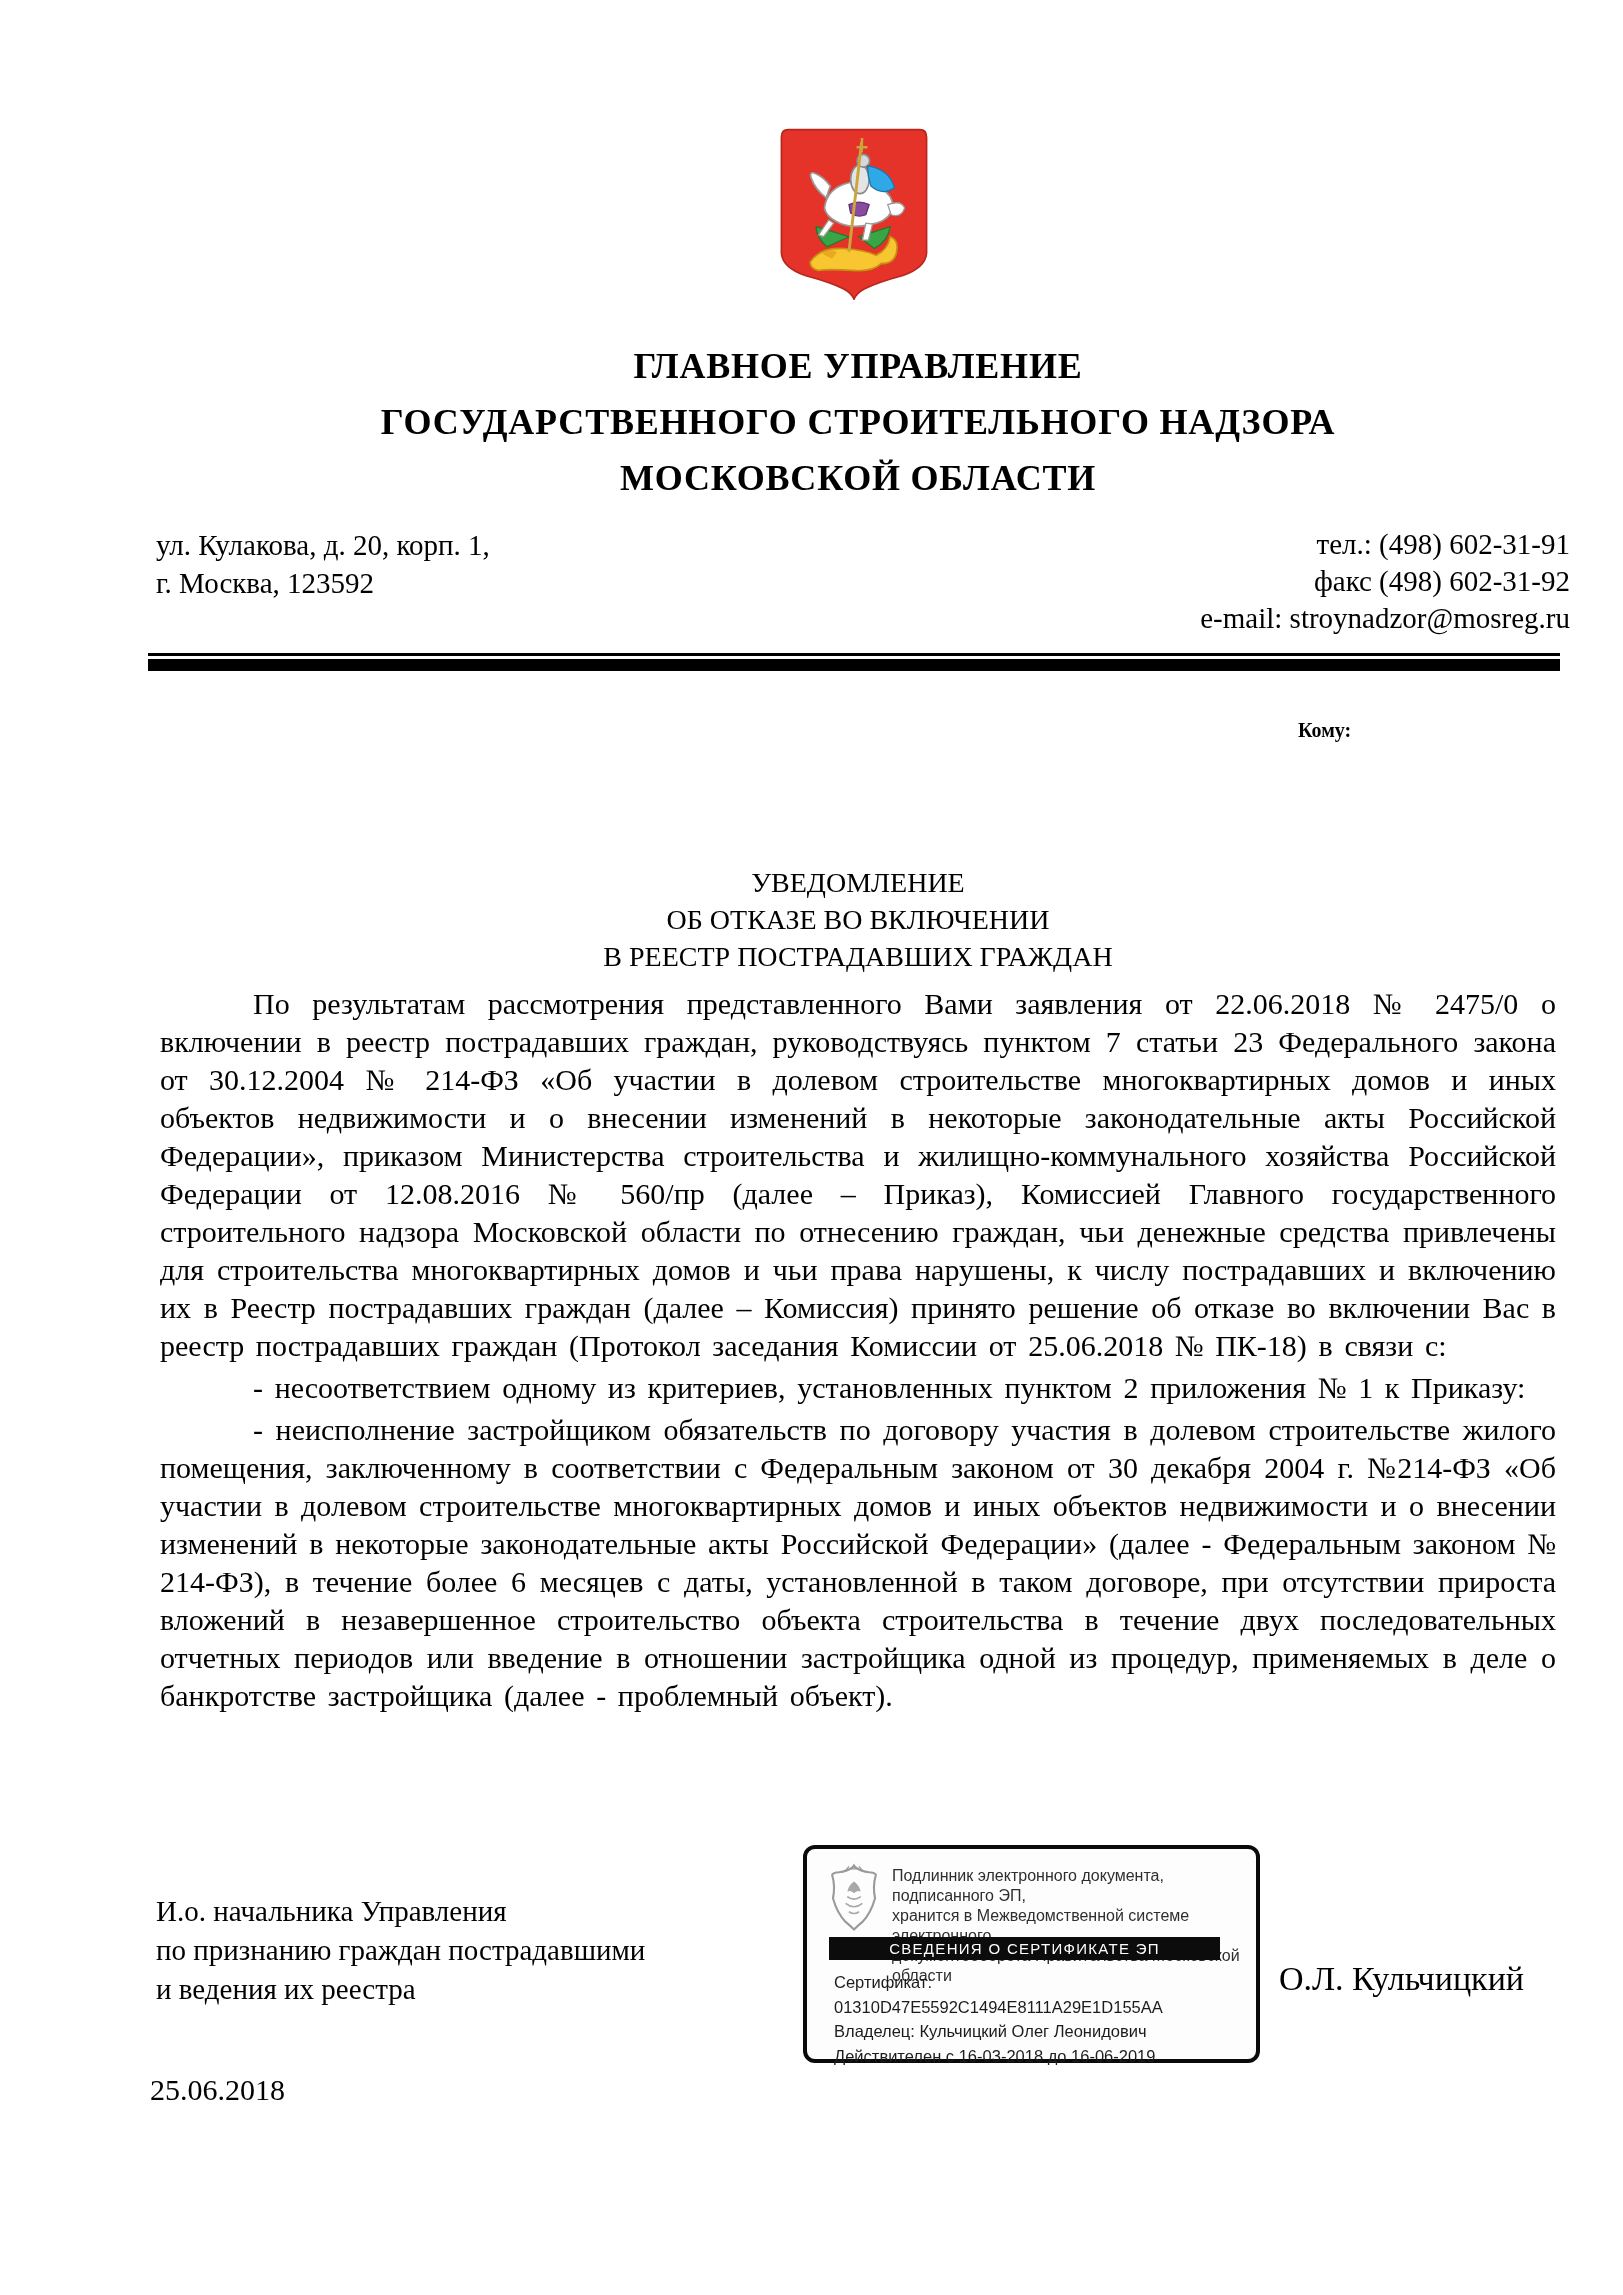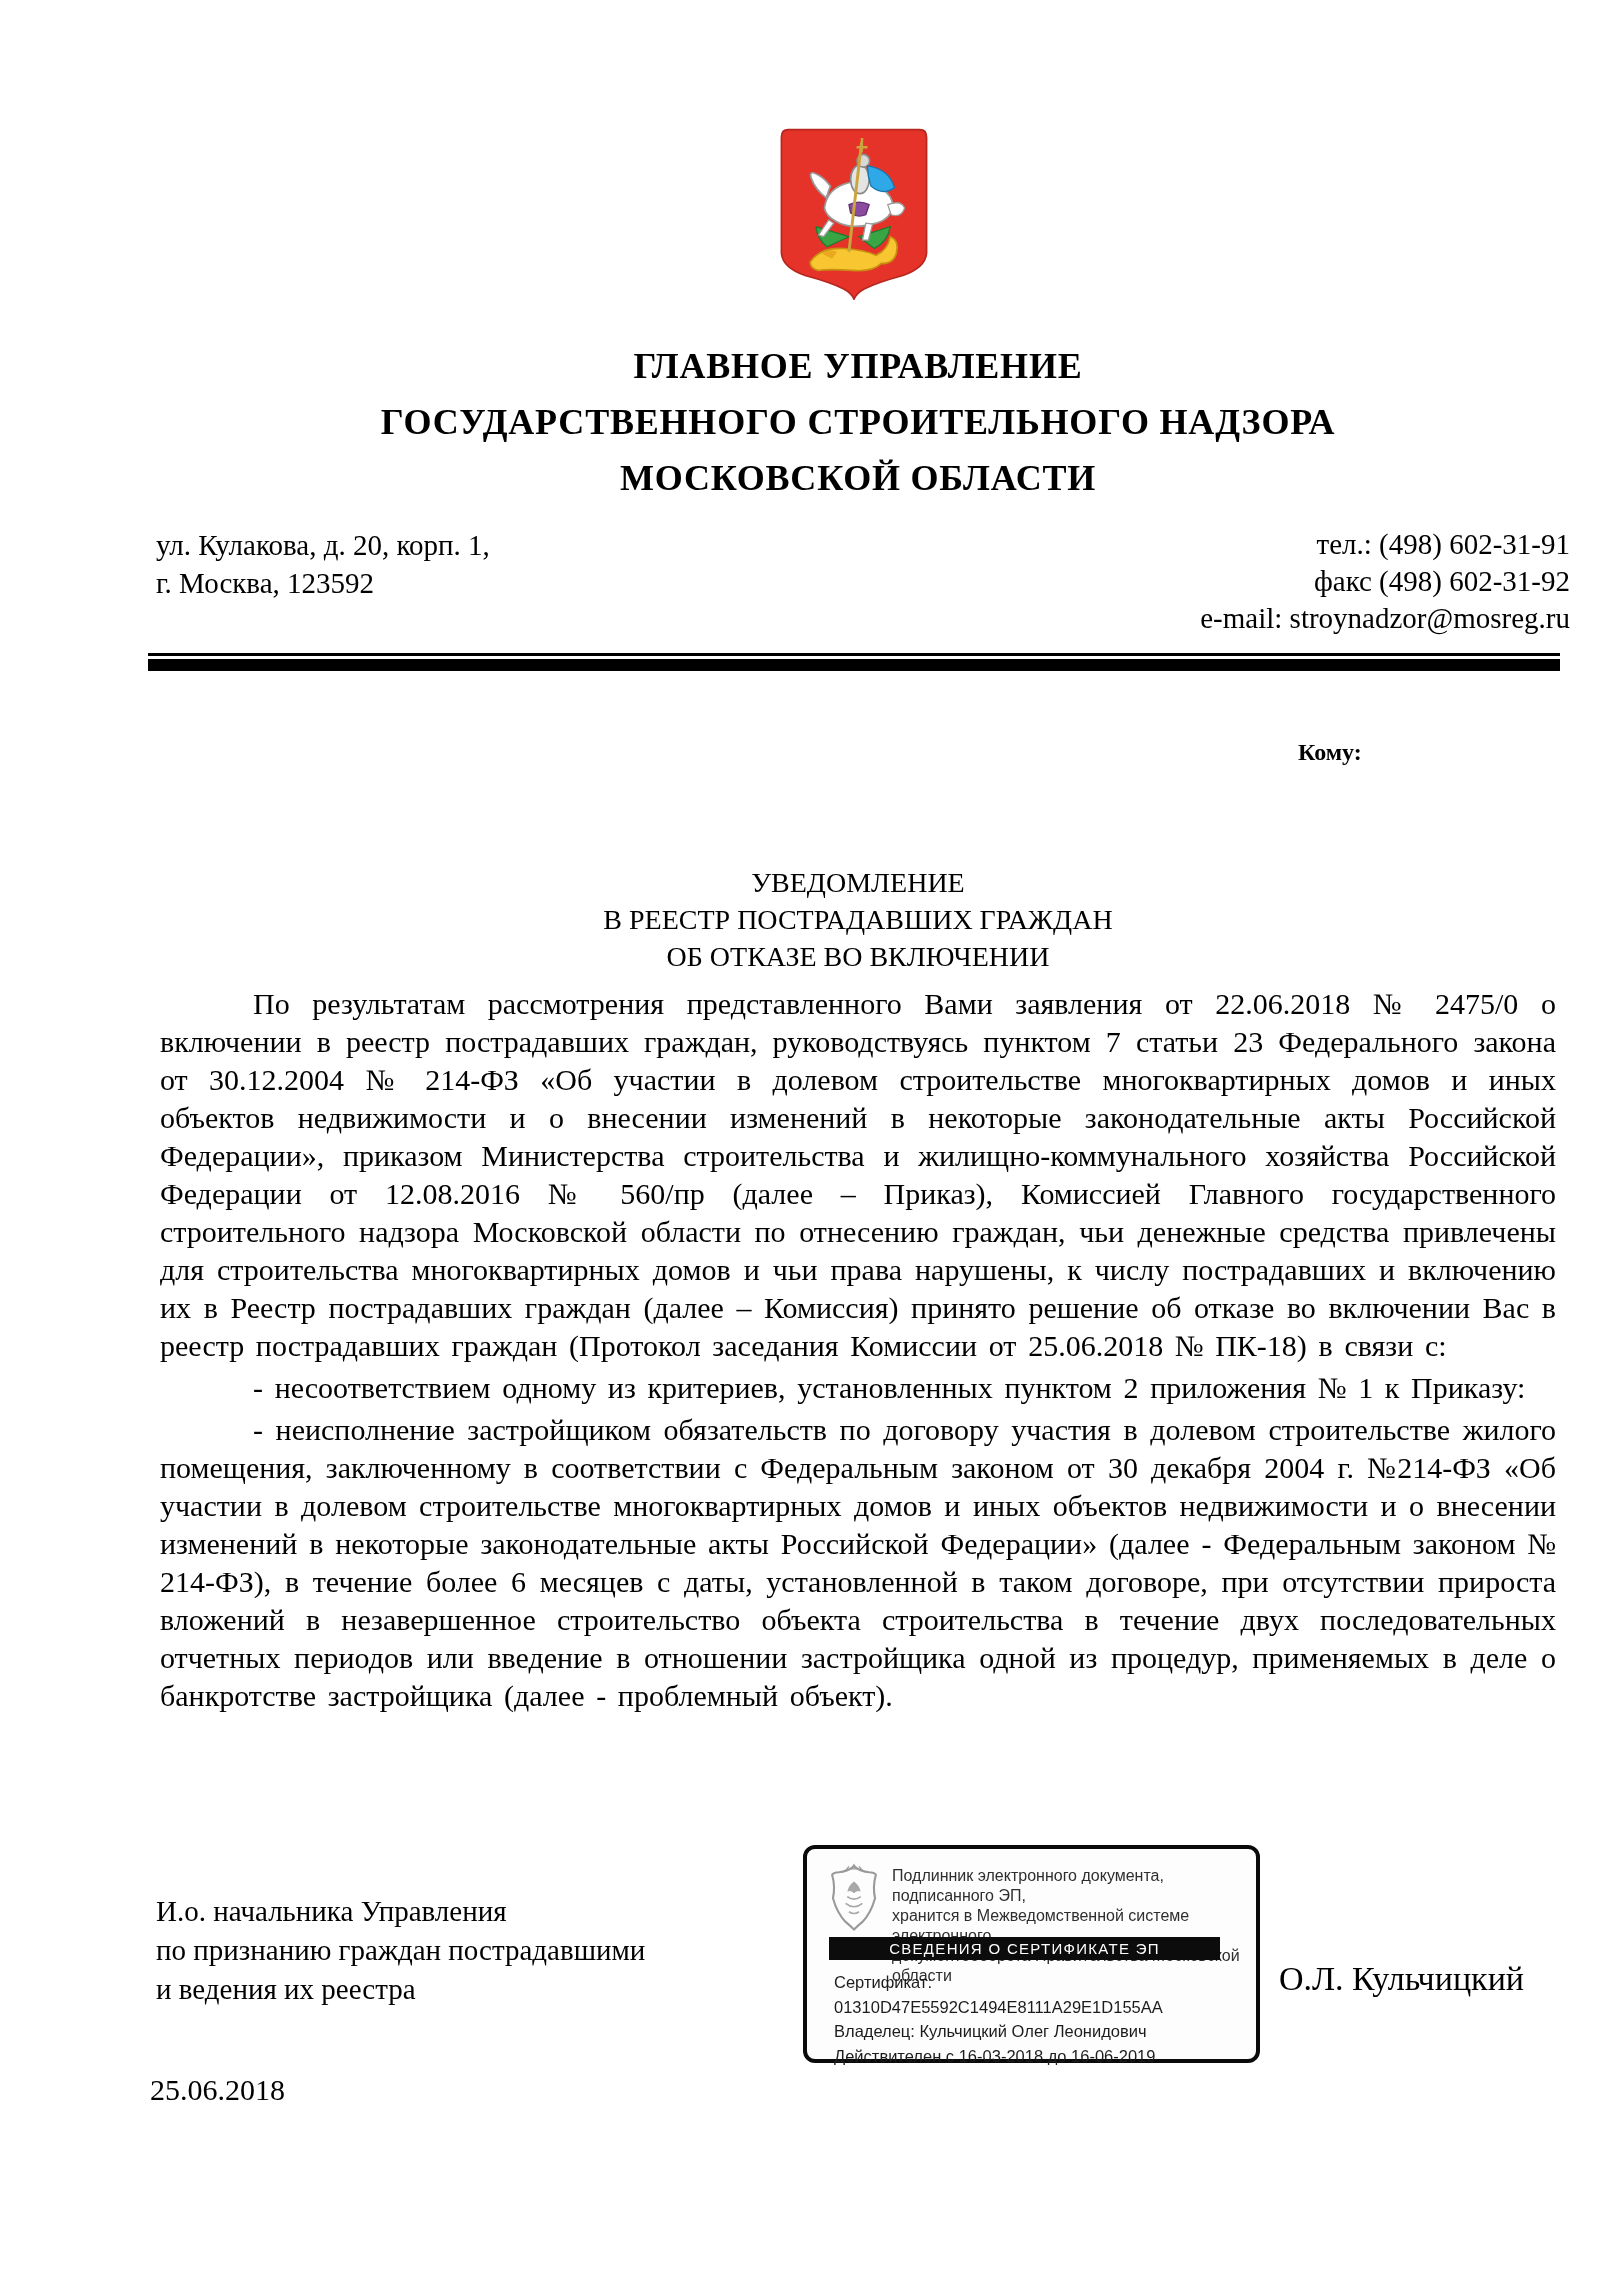--- a/index.html
+++ b/index.html
@@ -19,21 +19,21 @@
   .addr-left {
     position:absolute; left:156px; top:526px; font-size:29px; line-height:38px;
   }
   .addr-right {
     position:absolute; right:69px; top:526px; font-size:29px; line-height:37px;
     text-align:right;
   }
   .rule-thin  { position:absolute; left:148px; top:653px; width:1412px; height:2.5px;  background:#000; }
   .rule-thick { position:absolute; left:148px; top:659px; width:1412px; height:12px; background:#000; }
   
-  .recipient { position:absolute; left:1298px; top:739px; font-size:24px; font-weight:bold; }
+  .recipient { position:absolute; left:1298px; top:719px; font-size:20px; font-weight:bold; }
   
   .notice-title {
     position:absolute; left:156px; top:864px; width:1404px;
     text-align:center; font-size:28px; line-height:37px;
   }
   
   .body-text {
     position:absolute; left:156px; top:981px; width:1404px;
     font-size:30px; line-height:38px; text-align:justify; word-spacing:4.2px;
   }
@@ -111,22 +111,22 @@
     <div>e-mail: stroynadzor@mosreg.ru</div>
   </div>
 
   <div class="rule-thin"></div>
   <div class="rule-thick"></div>
 
   <div class="recipient">Кому:</div>
 
   <div class="notice-title">
     <div>УВЕДОМЛЕНИЕ</div>
+    <div>ОБ ОТКАЗЕ ВО ВКЛЮЧЕНИИ</div>
     <div>В РЕЕСТР ПОСТРАДАВШИХ ГРАЖДАН</div>
-    <div>ОБ ОТКАЗЕ ВО ВКЛЮЧЕНИИ</div>
   </div>
 
   <div class="body-text">
     <p>По результатам рассмотрения представленного Вами заявления от 22.06.2018 № 2475/0 о включении в реестр пострадавших граждан, руководствуясь пунктом 7 статьи 23 Федерального закона от 30.12.2004 № 214-ФЗ «Об участии в долевом строительстве многоквартирных домов и иных объектов недвижимости и о внесении изменений в некоторые законодательные акты Российской Федерации», приказом Министерства строительства и жилищно-коммунального хозяйства Российской Федерации от 12.08.2016 № 560/пр (далее – Приказ), Комиссией Главного государственного строительного надзора Московской области по отнесению граждан, чьи денежные средства привлечены для строительства многоквартирных домов и чьи права нарушены, к числу пострадавших и включению их в Реестр пострадавших граждан (далее – Комиссия) принято решение об отказе во включении Вас в реестр пострадавших граждан (Протокол заседания Комиссии от 25.06.2018 № ПК-18) в связи с:</p>
     <p>- несоответствием одному из критериев, установленных пунктом 2 приложения № 1 к Приказу:</p>
     <p>- неисполнение застройщиком обязательств по договору участия в долевом строительстве жилого помещения, заключенному в соответствии с Федеральным законом от 30 декабря 2004 г. №214-ФЗ «Об участии в долевом строительстве многоквартирных домов и иных объектов недвижимости и о внесении изменений в некоторые законодательные акты Российской Федерации» (далее - Федеральным законом № 214-ФЗ), в течение более 6 месяцев с даты, установленной в таком договоре, при отсутствии прироста вложений в незавершенное строительство объекта строительства в течение двух последовательных отчетных периодов или введение в отношении застройщика одной из процедур, применяемых в деле о банкротстве застройщика (далее - проблемный объект).</p>
   </div>
 
   <div class="sig-title">
     <div>И.о. начальника Управления</div>

